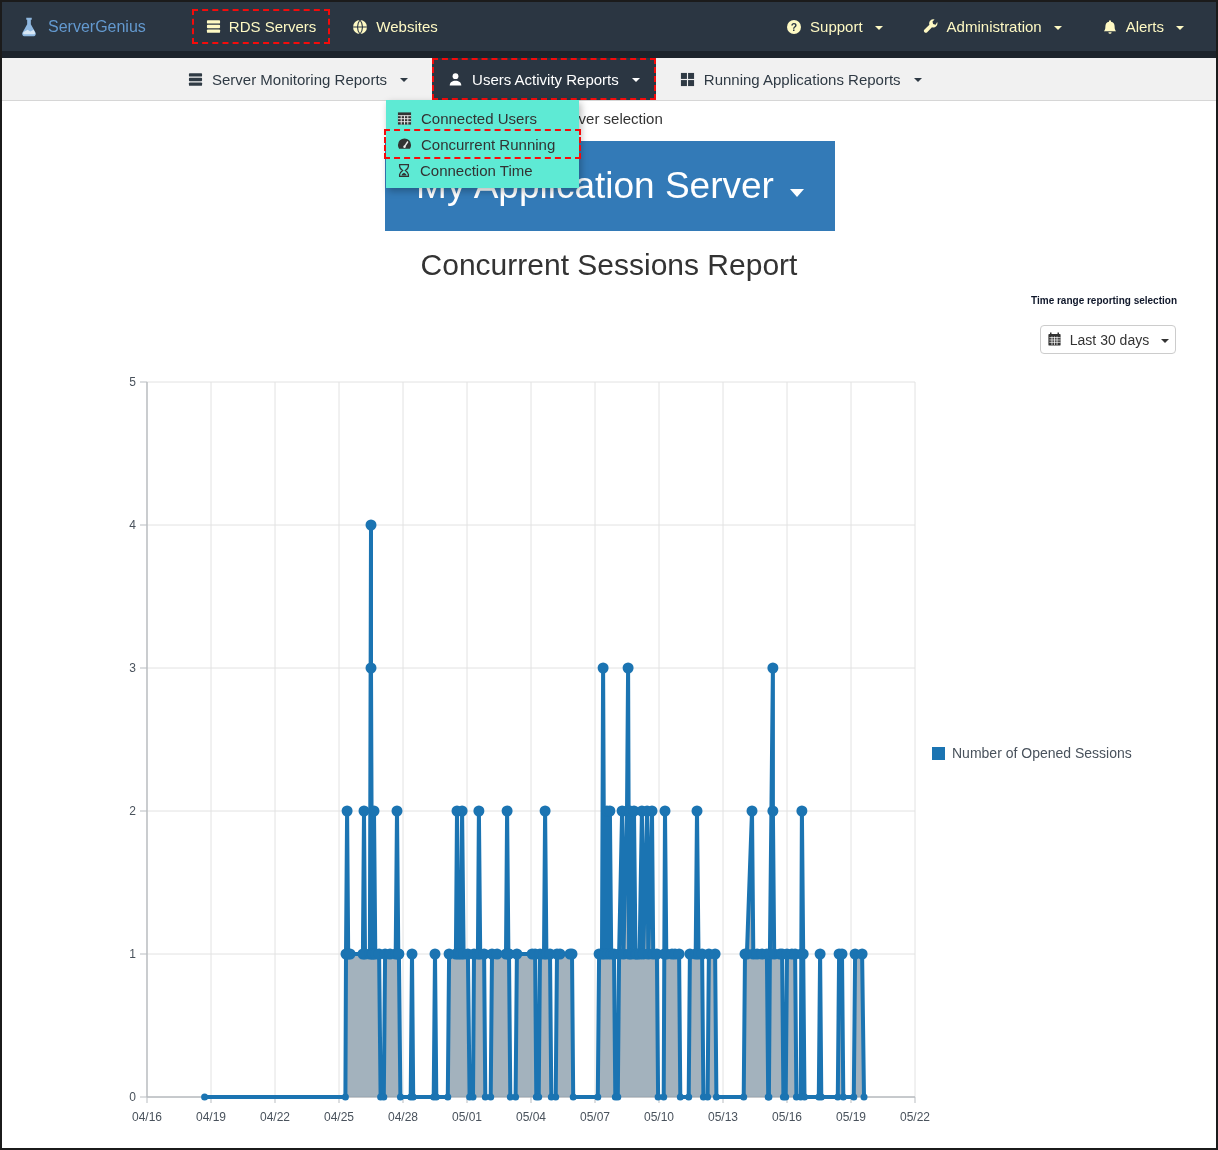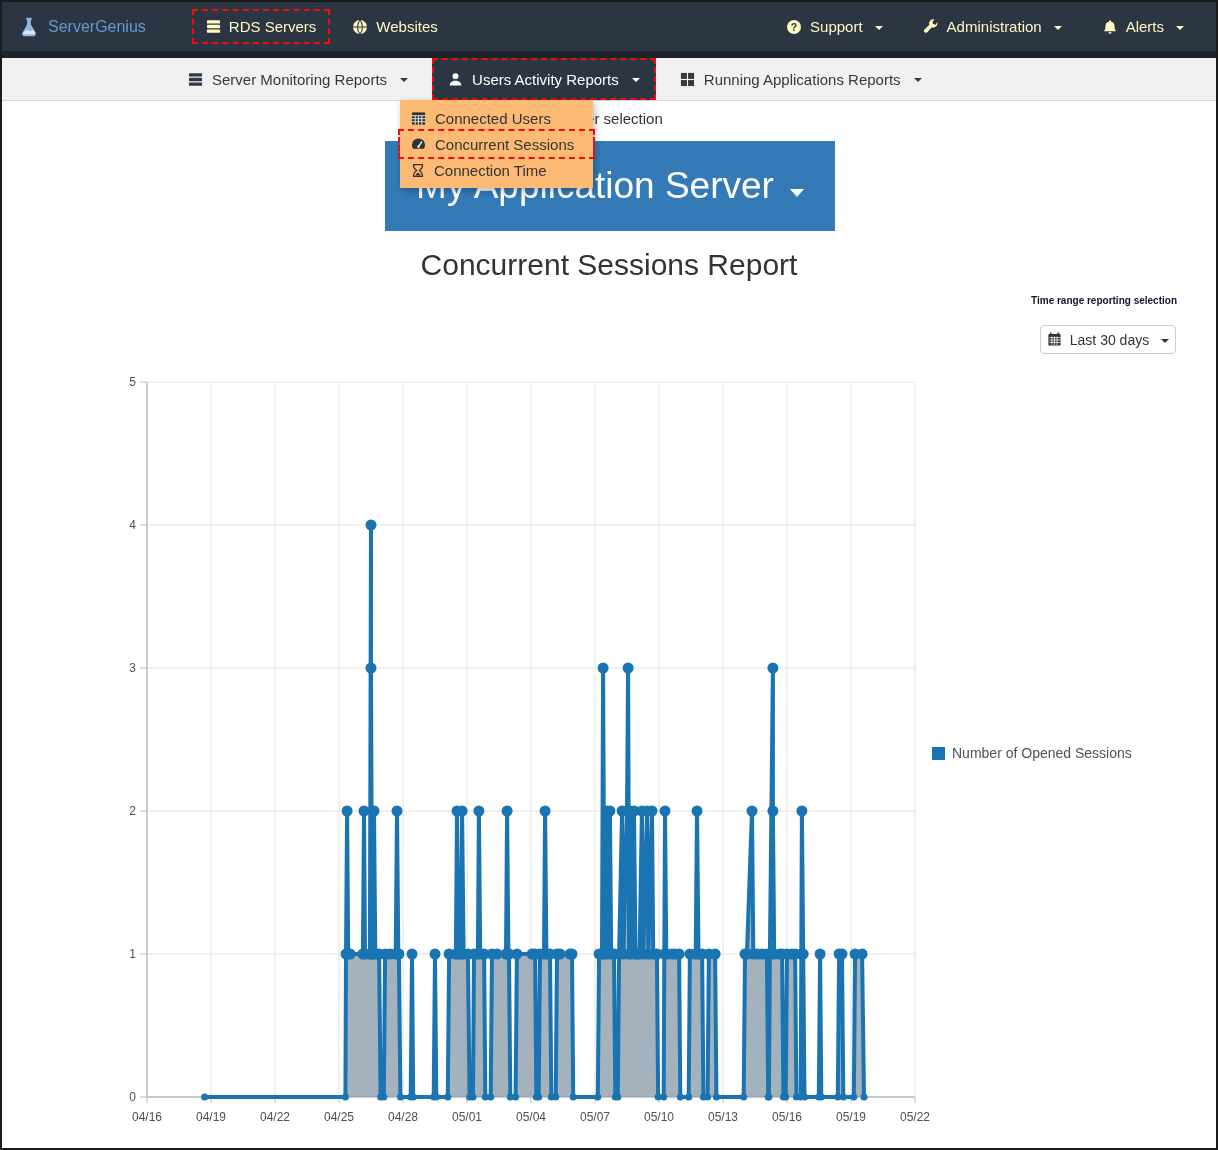--- a/index.html
+++ b/index.html
@@ -27,21 +27,21 @@
             border-bottom:1px solid #d6d6d6; display:flex; align-items:stretch; padding-left:170px; }
   .subnav-item { display:flex; align-items:center; gap:9px; padding:0 16px; font-size:15px;
                  color:#2f3a44; margin-right:8px; cursor:pointer; white-space:nowrap; }
   .subnav-item.active { background:#2b3642; color:#fff; outline:2px dashed #f40b0b; outline-offset:-2px; }
 
   
   .server-selection { position:absolute; top:108px; left:0; right:0; text-align:center;
                       font-size:15px; color:#333; z-index:1; }
 
   
-  .dropdown { position:absolute; left:398px; top:98px; width:193px; background:#fdba74;
+  .dropdown { position:absolute; left:384px; top:98px; width:193px; background:#5eead4;
               box-shadow:2px 3px 7px rgba(0,0,0,.28); padding:5px 0; z-index:5; }
   .dd-item { display:flex; align-items:center; gap:9px; height:26px; padding:0 11px;
              font-size:15px; color:#333; cursor:pointer; }
   .dd-item.highlight { outline:2px dashed #f40b0b; }
 
   
   .banner { position:absolute; left:383px; top:139px; width:450px; height:90px; background:#337ab7;
             color:#fff; display:flex; align-items:center; justify-content:center; font-size:37px;
             cursor:pointer; z-index:2; }
   .banner .caret { border-left-width:7px; border-right-width:7px; border-top-width:8px;
@@ -182,21 +182,21 @@
       <span>Connected Users</span>
     </a>
     <a class="dd-item highlight">
       <span class="icon">
         <svg width="15" height="15" viewBox="0 0 16 16">
             <path d="M8 1.5a7 7 0 0 1 7 7 6.9 6.9 0 0 1-1.3 4H2.3A6.9 6.9 0 0 1 1 8.5a7 7 0 0 1 7-7z" fill="currentColor"></path>
             <path d="M8 10.3 11.6 4.8" stroke="#ececec" stroke-width="1.5"></path>
             <circle cx="8" cy="10.3" r="1.3" fill="#ececec"></circle>
           </svg>
       </span>
-      <span>Concurrent Sessions</span>
+      <span>Concurrent Running</span>
     </a>
     <a class="dd-item">
       <span class="icon">
         <svg width="14" height="15" viewBox="0 0 16 16">
             <path d="M3 1.2h10v2.2c0 2-1.8 3.4-3.4 4.6C11.2 9.2 13 10.6 13 12.6v2.2H3v-2.2c0-2 1.8-3.4 3.4-4.6C4.8 6.8 3 5.4 3 3.4z" fill="none" stroke="currentColor" stroke-width="1.5"></path>
             <path d="M5.2 13.4c0-1.4 2.8-2.8 2.8-2.8s2.8 1.4 2.8 2.8v.4H5.2z" fill="currentColor"></path>
           </svg>
       </span>
       <span>Connection Time</span>
     </a>

